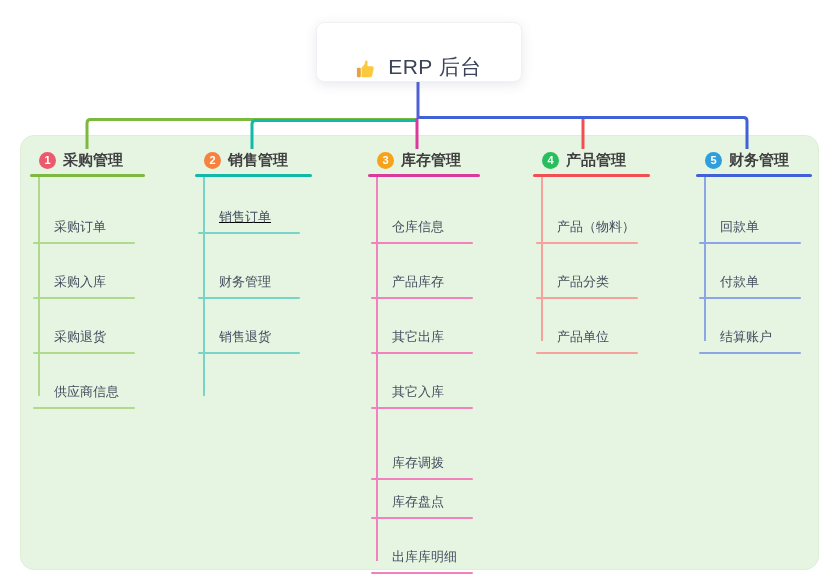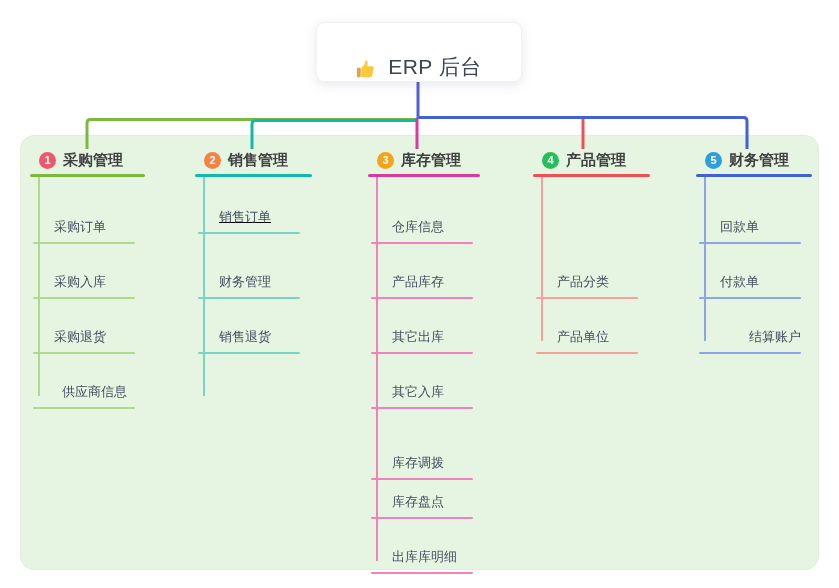--- a/index.html
+++ b/index.html
@@ -70,21 +70,21 @@
       <div class="child-line" style="background: rgb(175, 217, 139);"></div>
     </div>
     <div class="child" style="top:113px;">
       <div class="child-label">采购入库</div>
       <div class="child-line" style="background: rgb(175, 217, 139);"></div>
     </div>
     <div class="child" style="top:168px;">
       <div class="child-label">采购退货</div>
       <div class="child-line" style="background: rgb(175, 217, 139);"></div>
     </div>
-    <div class="child" style="top:223px;text-align:center;">
+    <div class="child" style="top:223px;">
       <div class="child-label">供应商信息</div>
       <div class="child-line" style="background: rgb(175, 217, 139);"></div>
     </div>
   </div>
 
   <div class="branch" style="left:195px;width:117px;">
     <div class="branch-head">
       <span class="badge" style="background: rgb(246, 130, 63);">2</span>
       <span class="head-label">销售管理</span>
     </div>
@@ -141,20 +141,24 @@
     </div>
   </div>
 
   <div class="branch" style="left:533px;width:117px;">
     <div class="branch-head">
       <span class="badge" style="background: rgb(39, 190, 92);">4</span>
       <span class="head-label">产品管理</span>
     </div>
     <div class="head-line" style="background: rgb(240, 80, 82);"></div>
     <div class="trunk" style="height: 164px; background: rgb(246, 161, 156);"></div>
+    <div class="child" style="top:58px;">
+      <div class="child-label">产品（物料）</div>
+      <div class="child-line" style="background: rgb(246, 161, 156);"></div>
+    </div>
     <div class="child" style="top:113px;">
       <div class="child-label">产品分类</div>
       <div class="child-line" style="background: rgb(246, 161, 156);"></div>
     </div>
     <div class="child" style="top:168px;">
       <div class="child-label">产品单位</div>
       <div class="child-line" style="background: rgb(246, 161, 156);"></div>
     </div>
   </div>
 
@@ -166,19 +170,19 @@
     <div class="head-line" style="background: rgb(65, 97, 214);"></div>
     <div class="trunk" style="height: 164px; background: rgb(140, 165, 230);"></div>
     <div class="child" style="top:58px;">
       <div class="child-label">回款单</div>
       <div class="child-line" style="background: rgb(140, 165, 230);"></div>
     </div>
     <div class="child" style="top:113px;">
       <div class="child-label">付款单</div>
       <div class="child-line" style="background: rgb(140, 165, 230);"></div>
     </div>
-    <div class="child" style="top:168px;text-align:right;">
+    <div class="child" style="top:168px;">
       <div class="child-label">结算账户</div>
       <div class="child-line" style="background: rgb(140, 165, 230);"></div>
     </div>
   </div>
 
 </div>
 
 </body></html>

